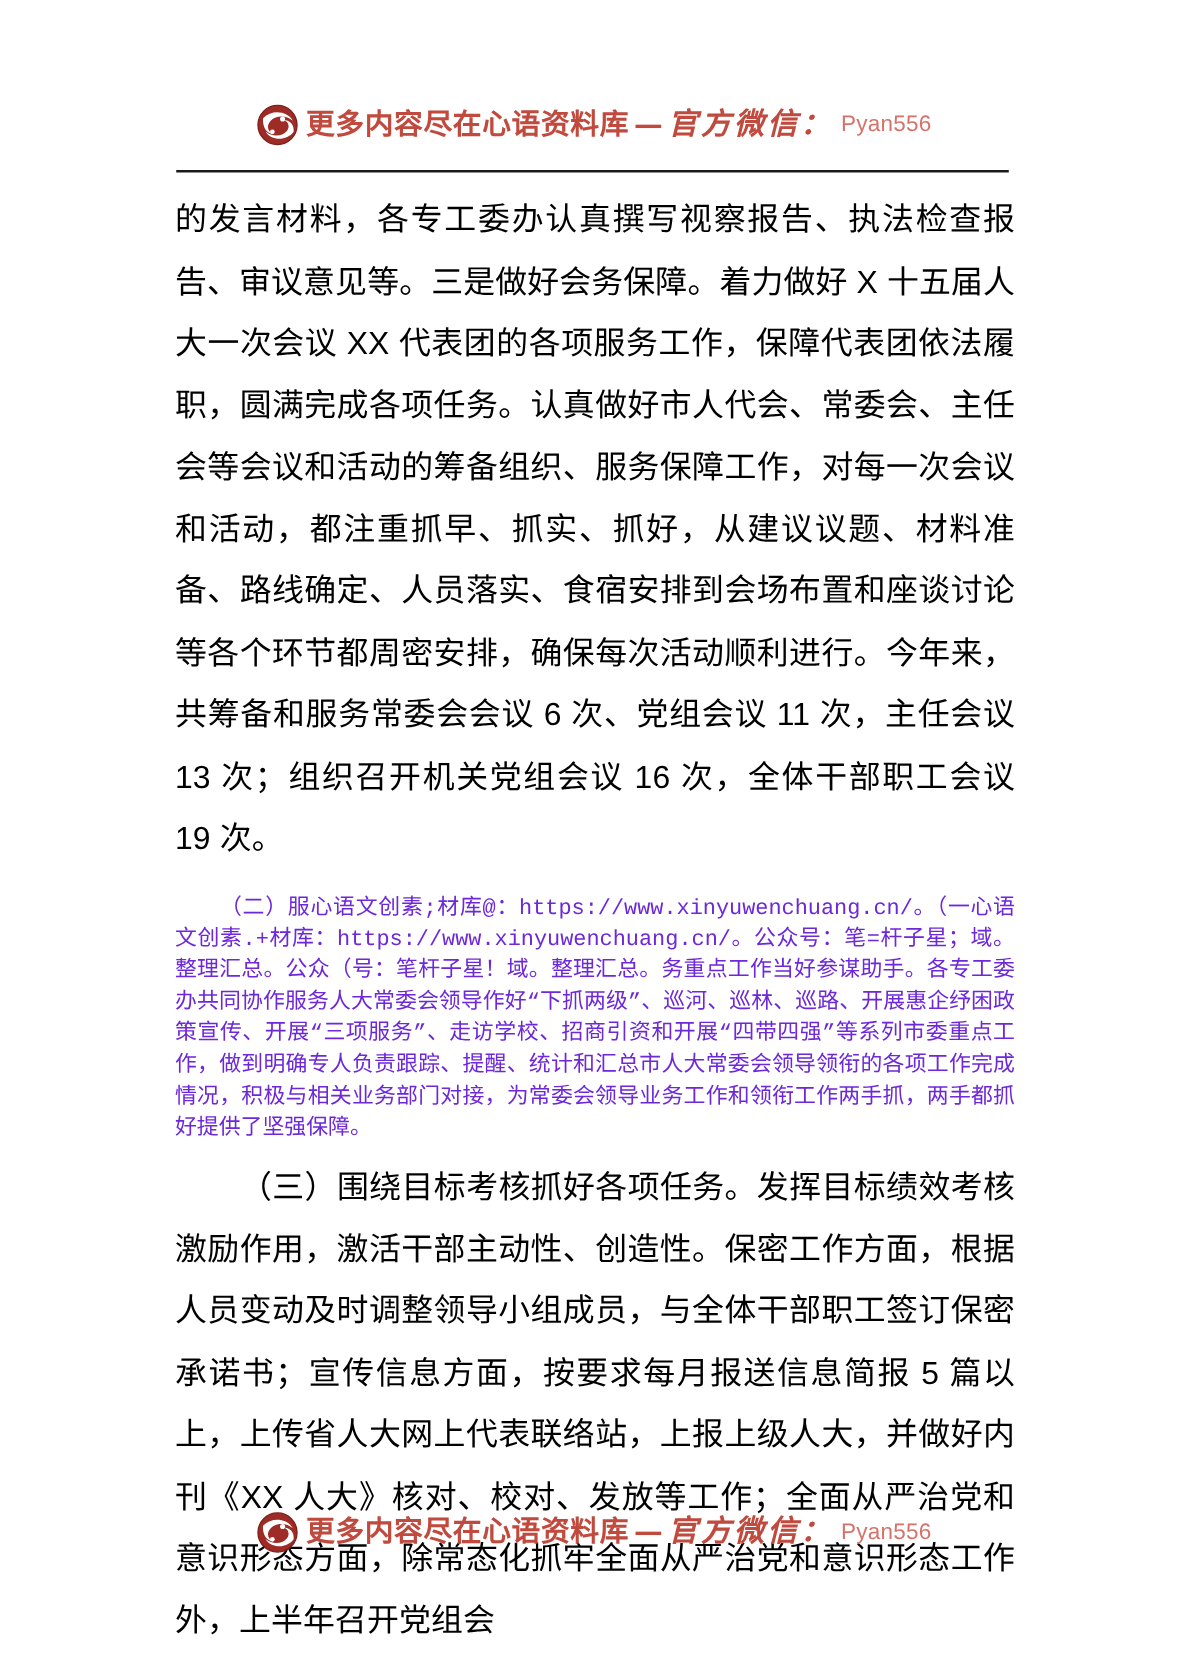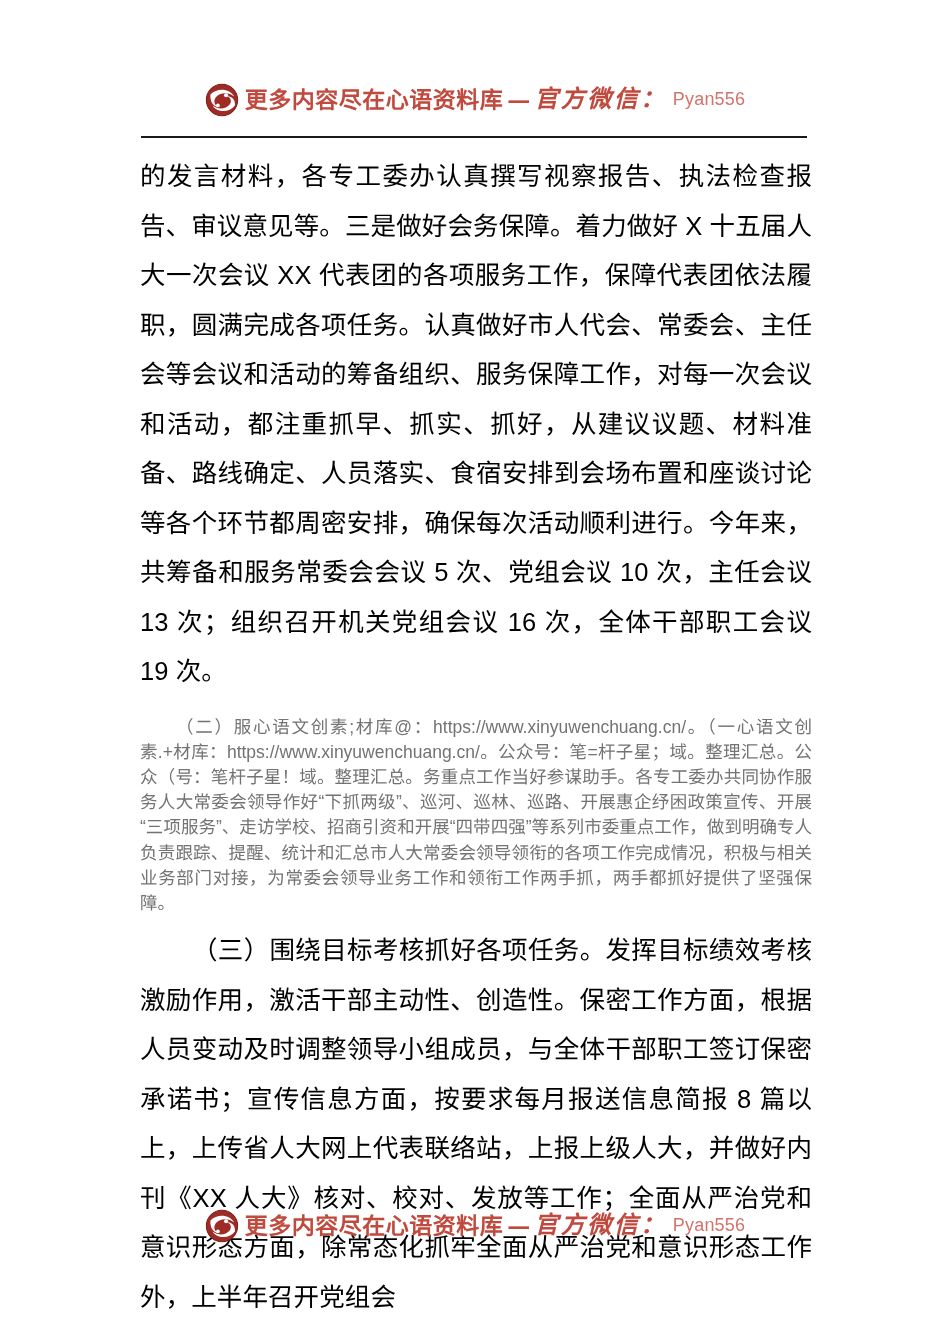--- a/index.html
+++ b/index.html
@@ -110,26 +110,26 @@
     text-justify: inter-ideograph;
     color: #000;
     font-weight: 400;
   }
   .para-hei.indent {
     text-indent: 52px;
   }
 
   
   .para-song {
-    font-family: Liberation Sans, sans-serif;
+    font-family: Liberation Mono, monospace;
     font-size: 17.5px;
     line-height: 25.2px;
     text-align: justify;
     text-justify: inter-ideograph;
-    color: #737373;
+    color: #6d28d9;
   }
   .para-song.indent {
     text-indent: 36px;
   }
 
   .gap-song { height: 18px; }
   .gap-after-song { height: 10px; }
 </style>
 </head>
 <body>
@@ -155,29 +155,29 @@
     <span class="wm-main" style="color:#c04a3e">更多内容尽在心语资料库</span>
     <span class="wm-dash" style="color:#c04a3e">—</span>
     <span class="wm-sub" style="color:#c04a3e">官方微信：</span>
     <span class="wm-code" style="color:#d4736a">Pyan556</span>
   </div>
 
   <div class="hrule"></div>
 
   <div class="body-area">
 
-    <p class="para-hei">的发言材料，各专工委办认真撰写视察报告、执法检查报告、审议意见等。三是做好会务保障。着力做好 X 十五届人大一次会议 XX 代表团的各项服务工作，保障代表团依法履职，圆满完成各项任务。认真做好市人代会、常委会、主任会等会议和活动的筹备组织、服务保障工作，对每一次会议和活动，都注重抓早、抓实、抓好，从建议议题、材料准备、路线确定、人员落实、食宿安排到会场布置和座谈讨论等各个环节都周密安排，确保每次活动顺利进行。今年来，共筹备和服务常委会会议 5 次、党组会议 10 次，主任会议 13 次；组织召开机关党组会议 16 次，全体干部职工会议 19 次。</p>
+    <p class="para-hei">的发言材料，各专工委办认真撰写视察报告、执法检查报告、审议意见等。三是做好会务保障。着力做好 X 十五届人大一次会议 XX 代表团的各项服务工作，保障代表团依法履职，圆满完成各项任务。认真做好市人代会、常委会、主任会等会议和活动的筹备组织、服务保障工作，对每一次会议和活动，都注重抓早、抓实、抓好，从建议议题、材料准备、路线确定、人员落实、食宿安排到会场布置和座谈讨论等各个环节都周密安排，确保每次活动顺利进行。今年来，共筹备和服务常委会会议 6 次、党组会议 11 次，主任会议 13 次；组织召开机关党组会议 16 次，全体干部职工会议 19 次。</p>
 
     <div class="gap-song"></div>
 
     <p class="para-song indent">（二）服心语文创素;材库@：https://www.xinyuwenchuang.cn/。（一心语文创素.+材库：https://www.xinyuwenchuang.cn/。公众号：笔=杆子星；域。整理汇总。公众（号：笔杆子星！域。整理汇总。务重点工作当好参谋助手。各专工委办共同协作服务人大常委会领导作好“下抓两级”、巡河、巡林、巡路、开展惠企纾困政策宣传、开展“三项服务”、走访学校、招商引资和开展“四带四强”等系列市委重点工作，做到明确专人负责跟踪、提醒、统计和汇总市人大常委会领导领衔的各项工作完成情况，积极与相关业务部门对接，为常委会领导业务工作和领衔工作两手抓，两手都抓好提供了坚强保障。</p>
 
     <div class="gap-after-song"></div>
 
-    <p class="para-hei indent">（三）围绕目标考核抓好各项任务。发挥目标绩效考核激励作用，激活干部主动性、创造性。保密工作方面，根据人员变动及时调整领导小组成员，与全体干部职工签订保密承诺书；宣传信息方面，按要求每月报送信息简报 8 篇以上，上传省人大网上代表联络站，上报上级人大，并做好内刊《XX 人大》核对、校对、发放等工作；全面从严治党和意识形态方面，除常态化抓牢全面从严治党和意识形态工作外，上半年召开党组会</p>
+    <p class="para-hei indent">（三）围绕目标考核抓好各项任务。发挥目标绩效考核激励作用，激活干部主动性、创造性。保密工作方面，根据人员变动及时调整领导小组成员，与全体干部职工签订保密承诺书；宣传信息方面，按要求每月报送信息简报 5 篇以上，上传省人大网上代表联络站，上报上级人大，并做好内刊《XX 人大》核对、校对、发放等工作；全面从严治党和意识形态方面，除常态化抓牢全面从严治党和意识形态工作外，上半年召开党组会</p>
 
   </div>
 
   <div class="watermark watermark-bottom">
     <svg class="wm-logo" viewBox="0 0 100 100" aria-hidden="true">
       <defs>
         <clipPath id="clipCircle2">
             <circle cx="50" cy="50" r="46"></circle>
           </clipPath>
       </defs>

